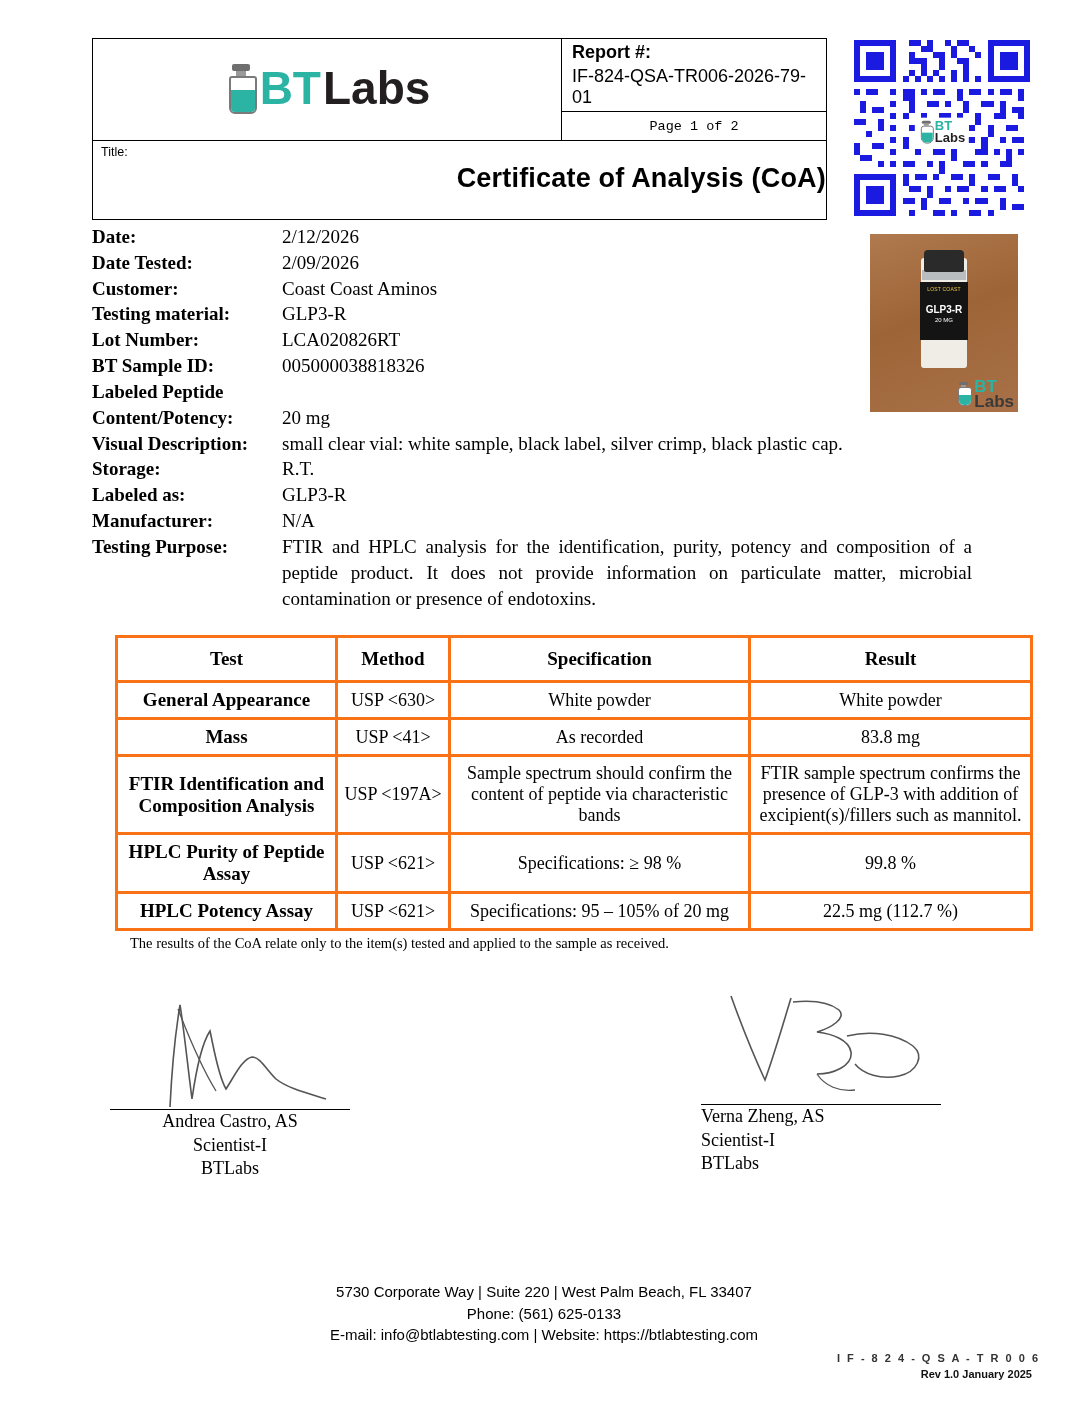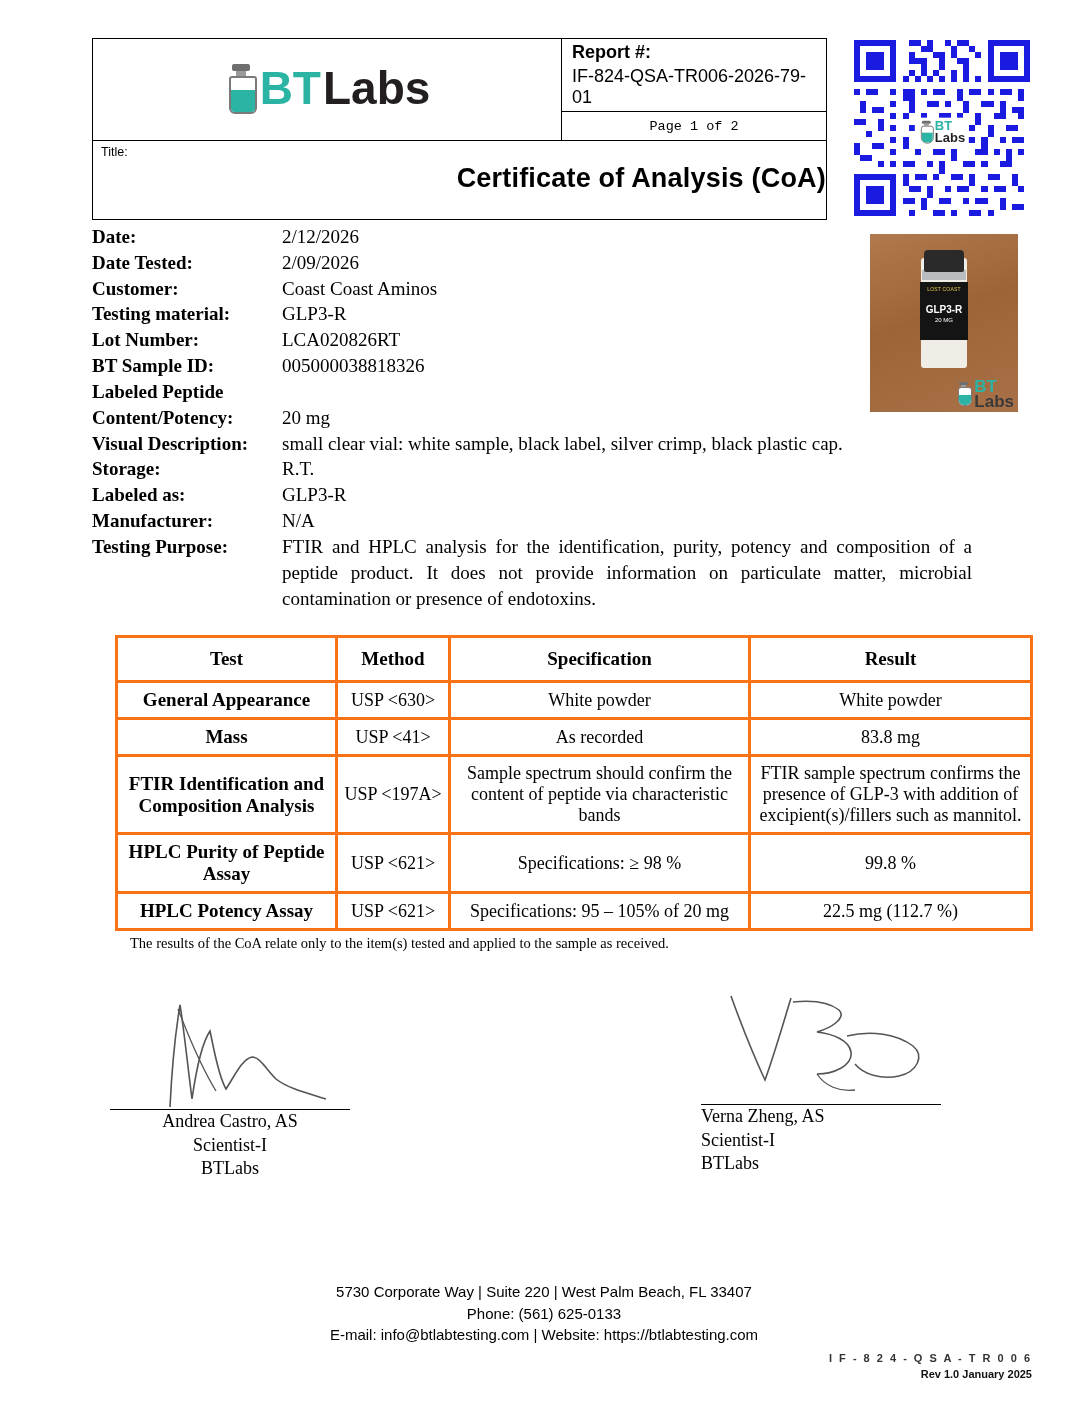--- a/index.html
+++ b/index.html
@@ -321,21 +321,21 @@
     left: 0;
     right: 0;
     bottom: 62px;
     text-align: center;
     font-family: "Liberation Sans", sans-serif;
     font-size: 15px;
     line-height: 1.45;
   }
   .doc-code {
     position: absolute;
-    right: 56px;
+    right: 48px;
     bottom: 44px;
     text-align: right;
     font-family: "Liberation Sans", sans-serif;
     font-size: 11px;
     font-weight: bold;
     letter-spacing: 2px;
     color: #333;
   }
   .doc-rev {
     position: absolute;

